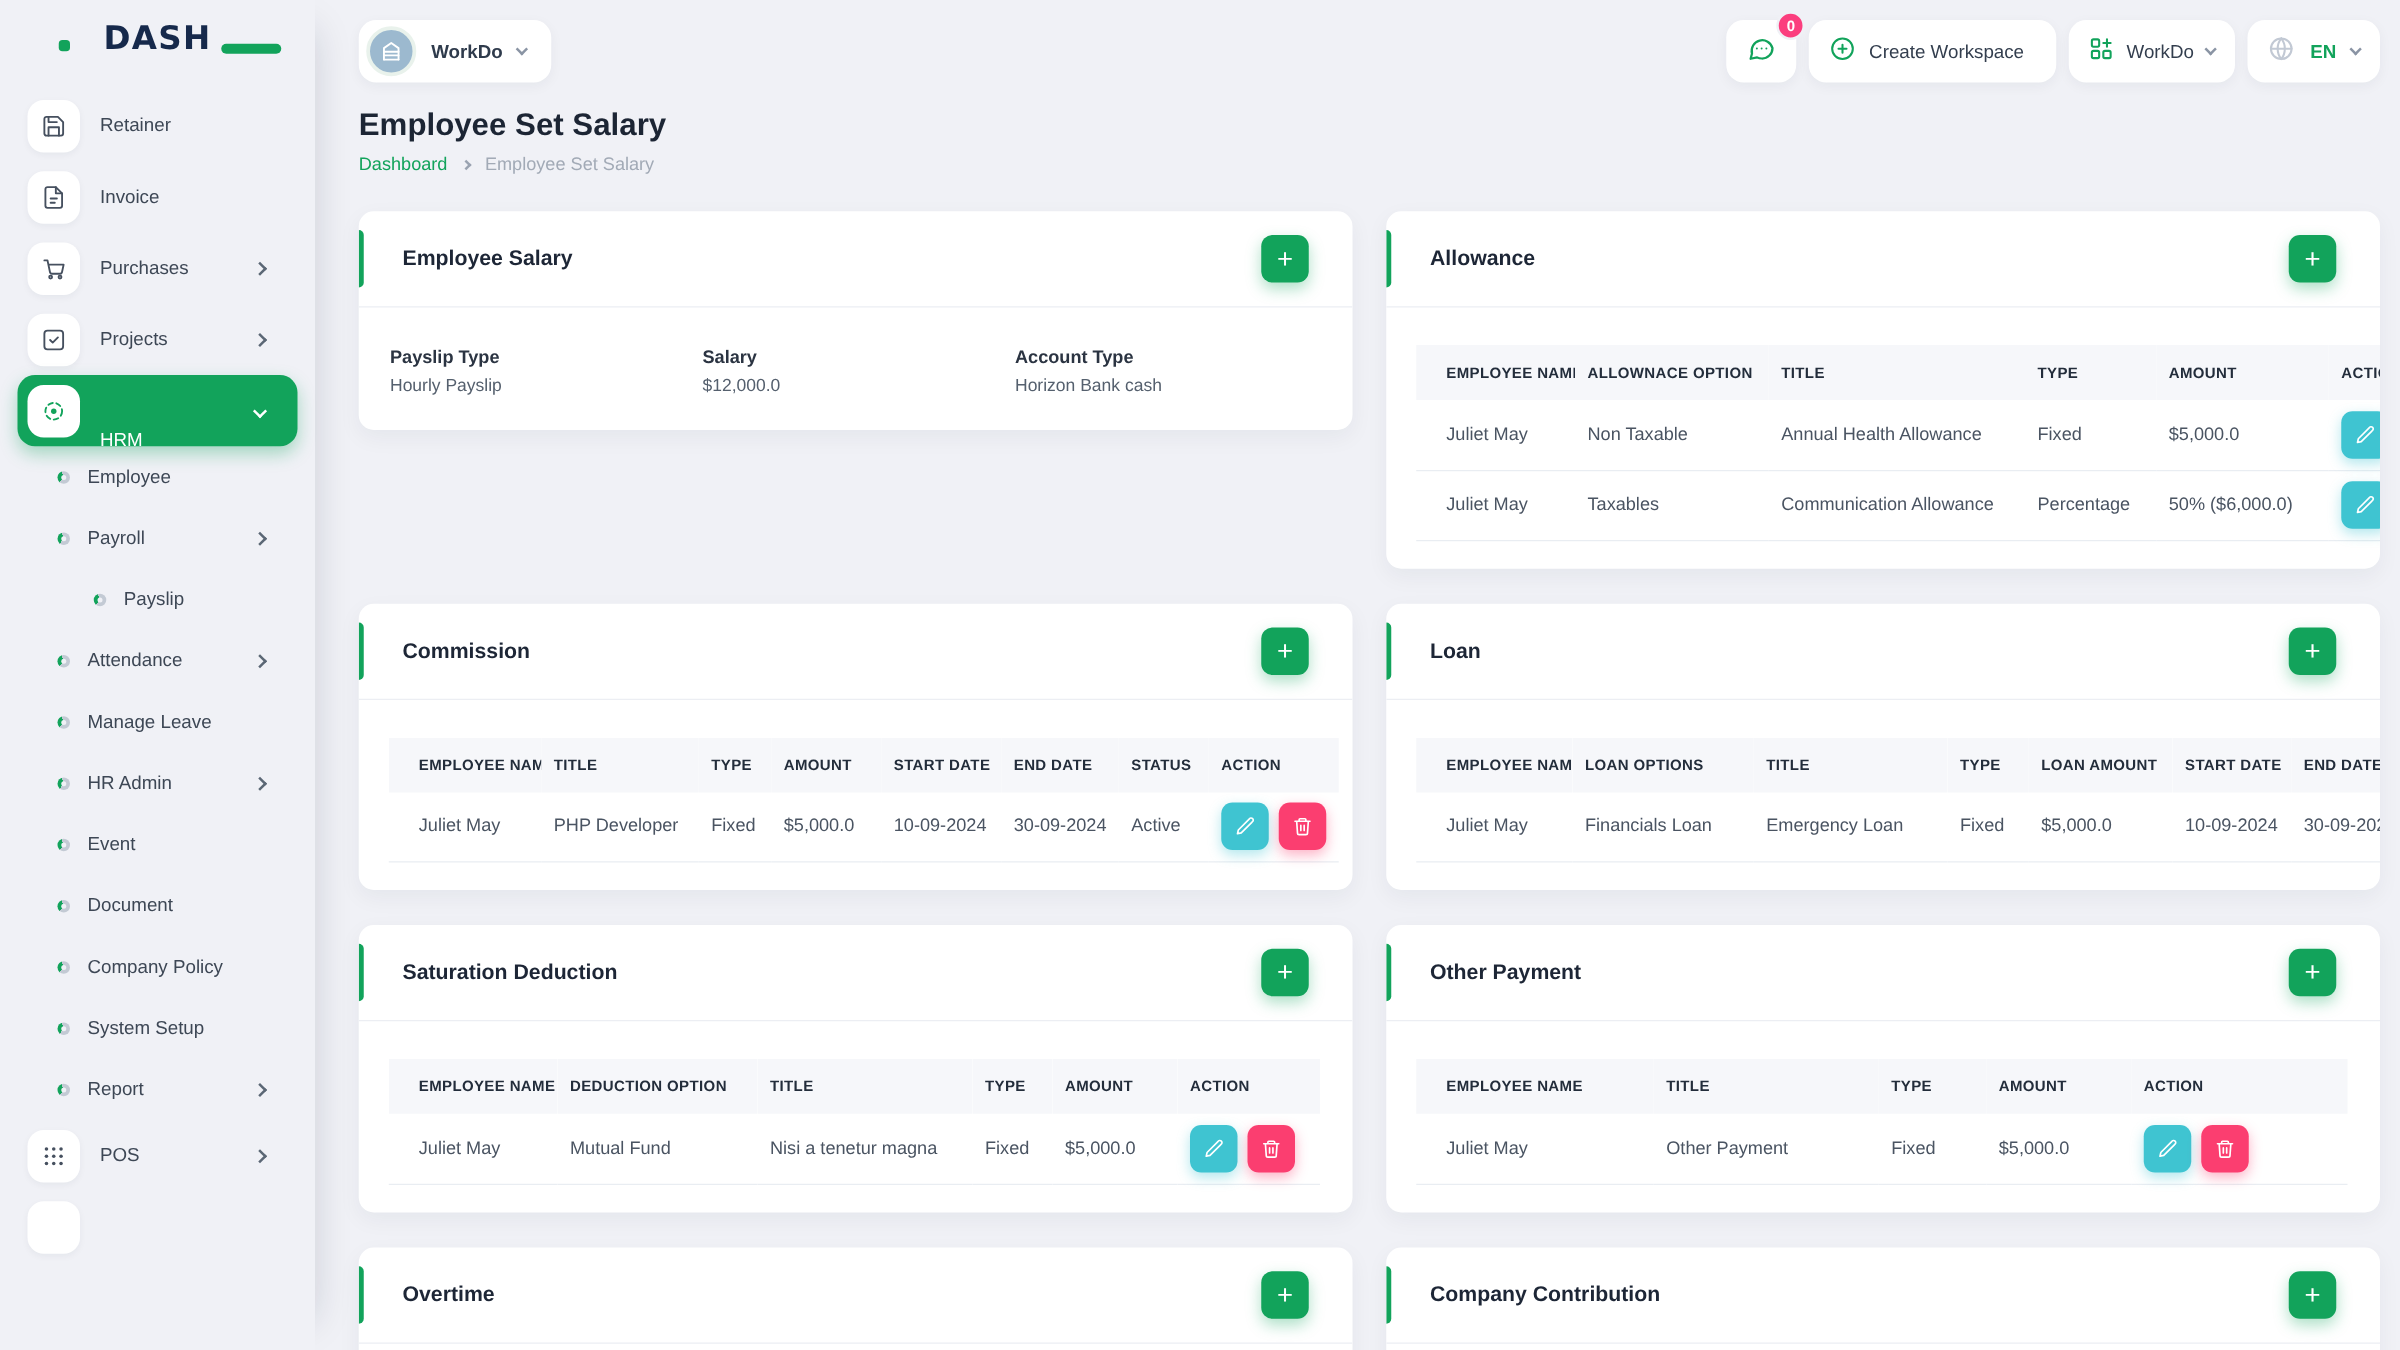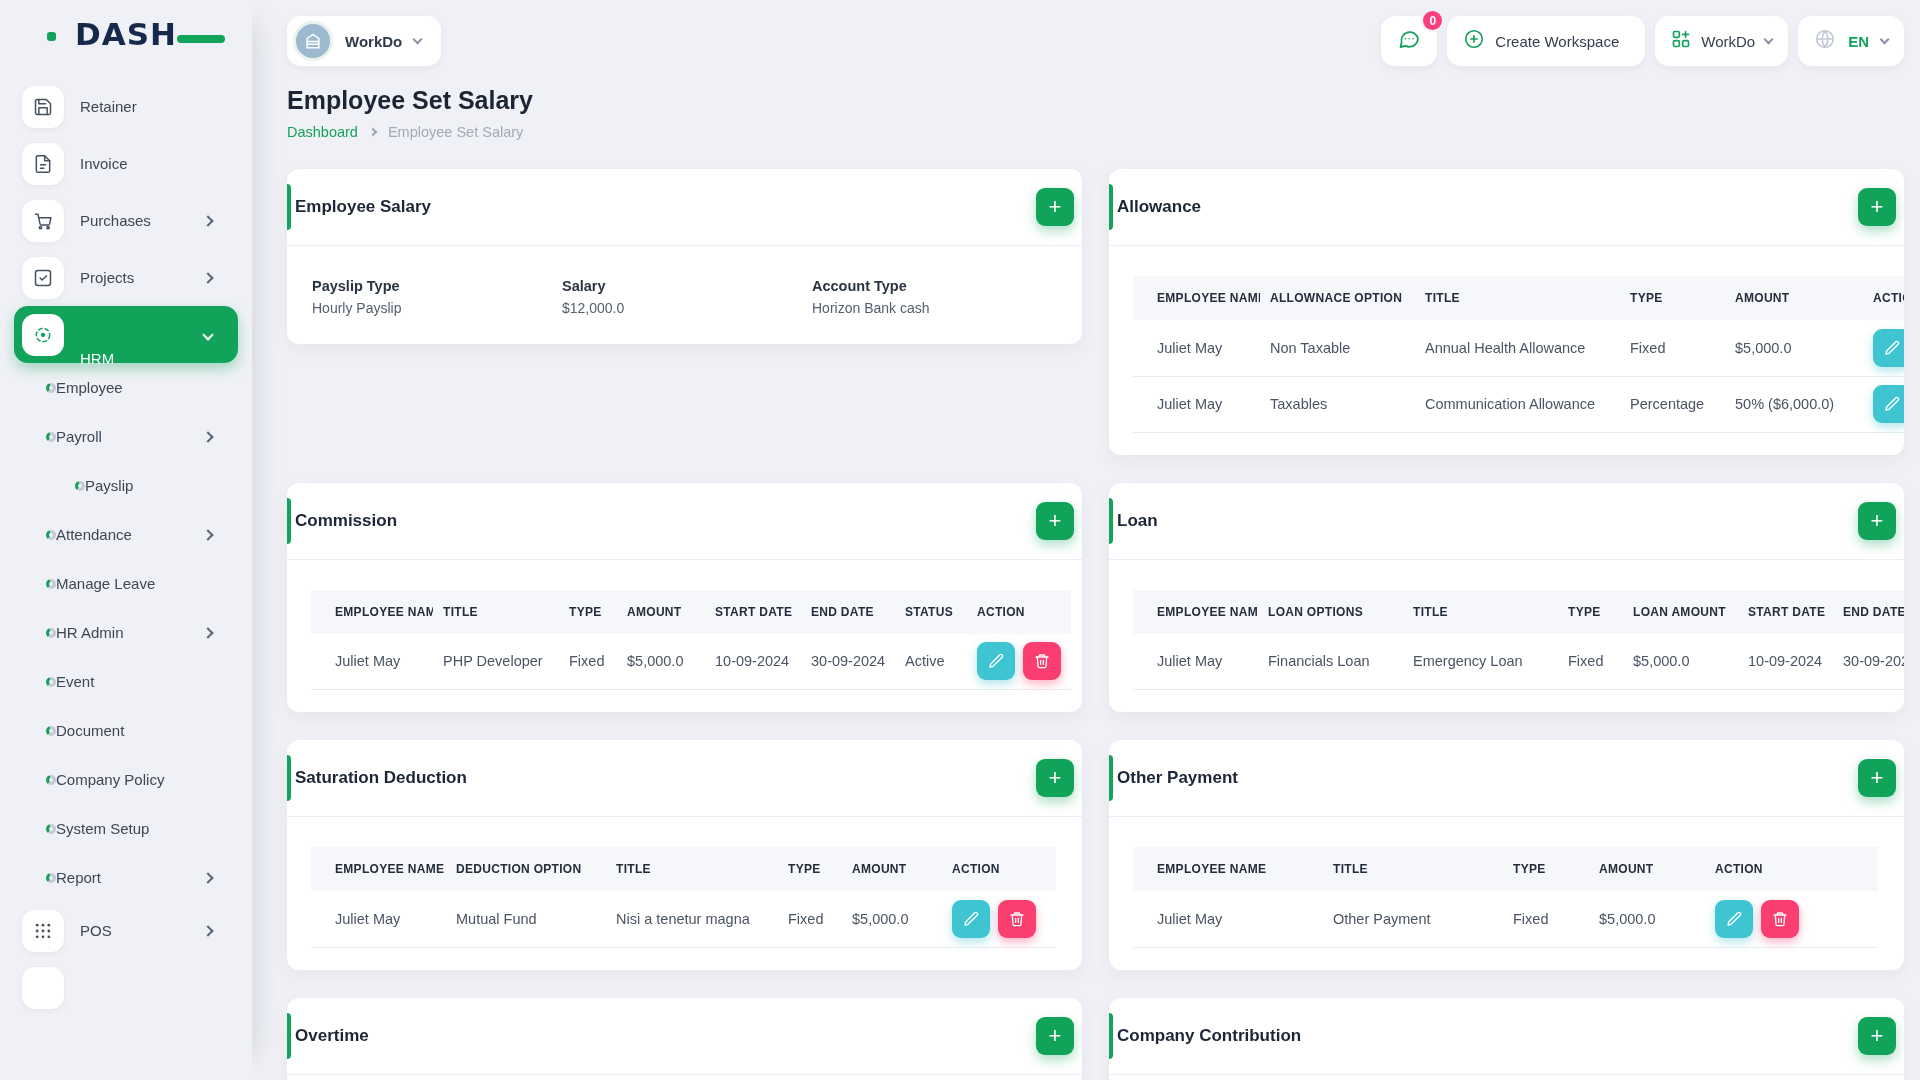--- a/index.html
+++ b/index.html
@@ -7,42 +7,42 @@
   body {
     font-family:"Liberation Sans","DejaVu Sans",sans-serif;
     background:#f0f1f6; color:#3d4755;
   }
   .app { display:flex; width:1920px; height:1080px; }
 
   
   .sidebar{ width:252px; flex:none; position:relative; padding:0 14px;
             box-shadow:22px 0 30px -24px rgba(18,28,54,.18); }
   .logo{ position:relative; width:150px; margin:16px auto 26px; text-align:center; cursor:pointer;}
-  .logo-text{ font-size:31px; font-weight:800; letter-spacing:1px; color:#16294b; font-family:"DejaVu Sans",sans-serif;}
+  .logo-text{ font-size:26px; font-weight:800; letter-spacing:1px; color:#16294b; font-family:"DejaVu Sans",sans-serif;}
   .logo-dot{ position:absolute; left:-4px; top:16px; width:9px; height:9px; border-radius:3px; background:#12a35b;}
   .logo-bar{ position:absolute; right:-24px; top:19px; width:48px; height:8px; border-radius:4px; background:#12a35b;}
   .nav{ display:flex; flex-direction:column; }
   .nav-row{ display:flex; align-items:center; height:57px; padding:0 0 0 8px; cursor:pointer; border-radius:14px; }
   .nav-row.sub{ height:49px; padding-left:32px; }
   .nav-row.sub2{ height:49px; padding-left:61px; }
   .icon-box{ width:42px; height:42px; flex:none; background:#fff; border-radius:13px;
              display:flex; align-items:center; justify-content:center; color:#46505f;
              box-shadow:0 2px 6px rgba(25,35,60,.05); }
   .nav-label{ margin-left:16px; font-size:15px; font-weight:500; color:#3d4755; white-space:nowrap;}
   .nav-row.active-parent{ background:#12a35b; box-shadow:0 6px 14px rgba(18,163,91,.35);}
   .nav-row.active-parent .icon-box{ color:#12a35b; box-shadow:none;}
   .nav-row.active-parent .nav-label{ color:#fff; font-weight:400;margin-top:47px;}
   .chev{ width:8px; height:8px; border-right:2px solid #5b6775; border-bottom:2px solid #5b6775;
          transform:rotate(-45deg); margin-left:auto; margin-right:26px; flex:none;}
   .chev.down{ transform:rotate(45deg); border-color:#fff; }
   .bullet{ width:10px; height:10px; border-radius:50%; flex:none; position:relative;
            background:conic-gradient(from 220deg,#12a35b 0 120deg,#c3cad4 120deg 360deg);}
   .bullet::after{ content:""; position:absolute; inset:3px; border-radius:50%; background:#f0f1f6;}
   .bullet.green{ background:conic-gradient(from 160deg,#12a35b 0 240deg,#c3cad4 240deg 360deg);}
-  .nav-row.sub .nav-label, .nav-row.sub2 .nav-label{ margin-left:0;}
+  .nav-row.sub .nav-label, .nav-row.sub2 .nav-label{ margin-left:14px;}
   .nav-label.green{ color:#12a35b; }
 
   
   .main{ flex:1; padding:0 16px 0 35px; }
   .topbar{ height:72px; display:flex; align-items:center; justify-content:space-between; padding-top:10px;}
   .pill{ background:#fff; border-radius:14px; height:50px; display:flex; align-items:center;
          padding:0 16px; box-shadow:0 3px 10px rgba(25,35,60,.05); cursor:pointer; }
   .ws-pill{ padding:0 20px 0 6px; gap:12px;}
   .ws-avatar{ width:40px; height:40px; border-radius:50%; background:#9cb9cf; border:3px solid #e9f2ec;
               display:flex; align-items:center; justify-content:center; color:#fff;}
@@ -61,21 +61,21 @@
   .page-head{ margin-top:14px; }
   .page-title{ font-size:25px; font-weight:700; color:#1c2534;}
   .breadcrumb{ display:flex; align-items:center; gap:12px; margin-top:9px; font-size:14.5px;}
   .crumb-link{ color:#12a35b; cursor:pointer;}
   .crumb-sep{ width:6px; height:6px; border-right:2px solid #9aa3b1; border-bottom:2px solid #9aa3b1; transform:rotate(-45deg);}
   .crumb-cur{ color:#a2aab6;}
 
   
   .grid{ margin-top:29px; display:grid; grid-template-columns:1fr 1fr; column-gap:27px; row-gap:28px; align-items:start;}
   .card{ background:#fff; border-radius:12px; box-shadow:0 6px 18px rgba(25,35,60,.05); overflow:hidden; position:relative;}
-  .card-header{ display:flex; align-items:center; padding:19px 8px; border-bottom:1px solid #eceef3; position:relative; min-height:76px;}
+  .card-header{ display:flex; align-items:center; padding:19px 35px; border-bottom:1px solid #eceef3; position:relative; min-height:76px;}
   .card-header::before{ content:""; position:absolute; left:0; top:15px; width:4px; height:46px;
                         background:#12a35b; border-radius:0 4px 4px 0;}
   .card-title{ font-size:17px; font-weight:700; color:#1d2636;}
   .add-btn{ margin-left:auto; width:38px; height:38px; border-radius:9px; background:#12a35b; border:none;
             color:#fff; font-size:22px; font-weight:400; line-height:36px; cursor:pointer;
             box-shadow:0 5px 12px rgba(18,163,91,.35);}
   .card-body{ padding:30px 0 22px 24px;}
   .card-body.fields{ padding:32px 24px 28px 25px; display:grid; grid-template-columns:250px 250px 1fr;}
   .f-label{ font-size:14.5px; font-weight:700; color:#2b3442;}
   .f-value{ font-size:14px; color:#55606e; margin-top:6px;}

